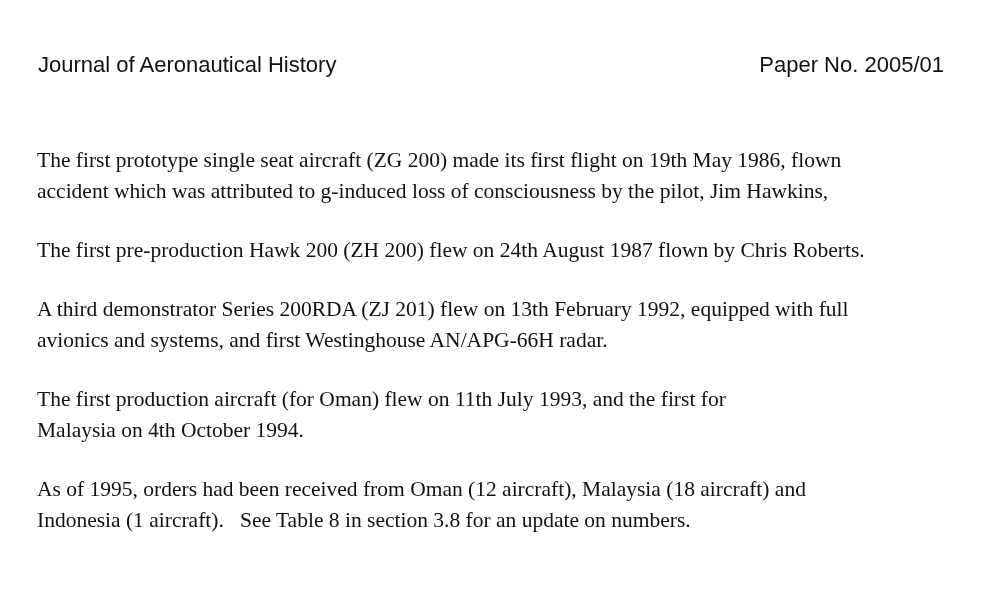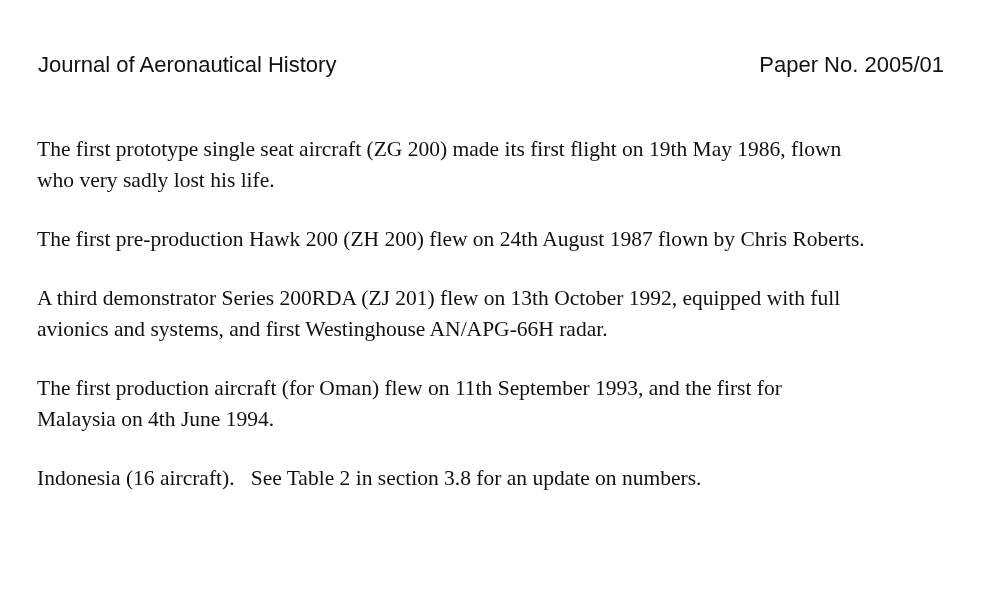--- a/index.html
+++ b/index.html
@@ -33,56 +33,57 @@
     position: absolute;
     top: 127px;
     left: 37px;
     right: 40px;
     font-family: "Liberation Serif", serif;
     font-size: 21.5px;
     line-height: 31px;
     color: #111111;
   }
   .para {
-    margin: 7px 0 28px 0;
+    margin: 18px 0 28px 0;
   }
   .line {
     white-space: pre-wrap;
   }
 </style>
 </head>
 <body>
 
 <div class="page">
 
   <div class="header">
     <span>Journal of Aeronautical History</span>
     <span>Paper No. 2005/01</span>
   </div>
 
   <div class="content">
 
     <div class="para">
       <div class="line">The first prototype single seat aircraft (ZG 200) made its first flight on 19th May 1986, flown</div>
-      <div class="line">who very sadly lost his life.</div>
+      <div class="line">accident which was attributed to g-induced loss of consciousness by the pilot, Jim Hawkins,</div>
     </div>
 
     <div class="para">
       <div class="line">The first pre-production Hawk 200 (ZH 200) flew on 24th August 1987 flown by Chris Roberts.</div>
     </div>
 
     <div class="para">
-      <div class="line">A third demonstrator Series 200RDA (ZJ 201) flew on 13th October 1992, equipped with full</div>
+      <div class="line">A third demonstrator Series 200RDA (ZJ 201) flew on 13th February 1992, equipped with full</div>
       <div class="line">avionics and systems, and first Westinghouse AN/APG-66H radar.</div>
     </div>
 
     <div class="para">
-      <div class="line">The first production aircraft (for Oman) flew on 11th September 1993, and the first for</div>
-      <div class="line">Malaysia on 4th June 1994.</div>
+      <div class="line">The first production aircraft (for Oman) flew on 11th July 1993, and the first for</div>
+      <div class="line">Malaysia on 4th October 1994.</div>
     </div>
 
     <div class="para">
-      <div class="line">Indonesia (16 aircraft).   See Table 2 in section 3.8 for an update on numbers.</div>
+      <div class="line">As of 1995, orders had been received from Oman (12 aircraft), Malaysia (18 aircraft) and</div>
+      <div class="line">Indonesia (1 aircraft).   See Table 8 in section 3.8 for an update on numbers.</div>
     </div>
 
   </div>
 
 </div>
 
 </body></html>

